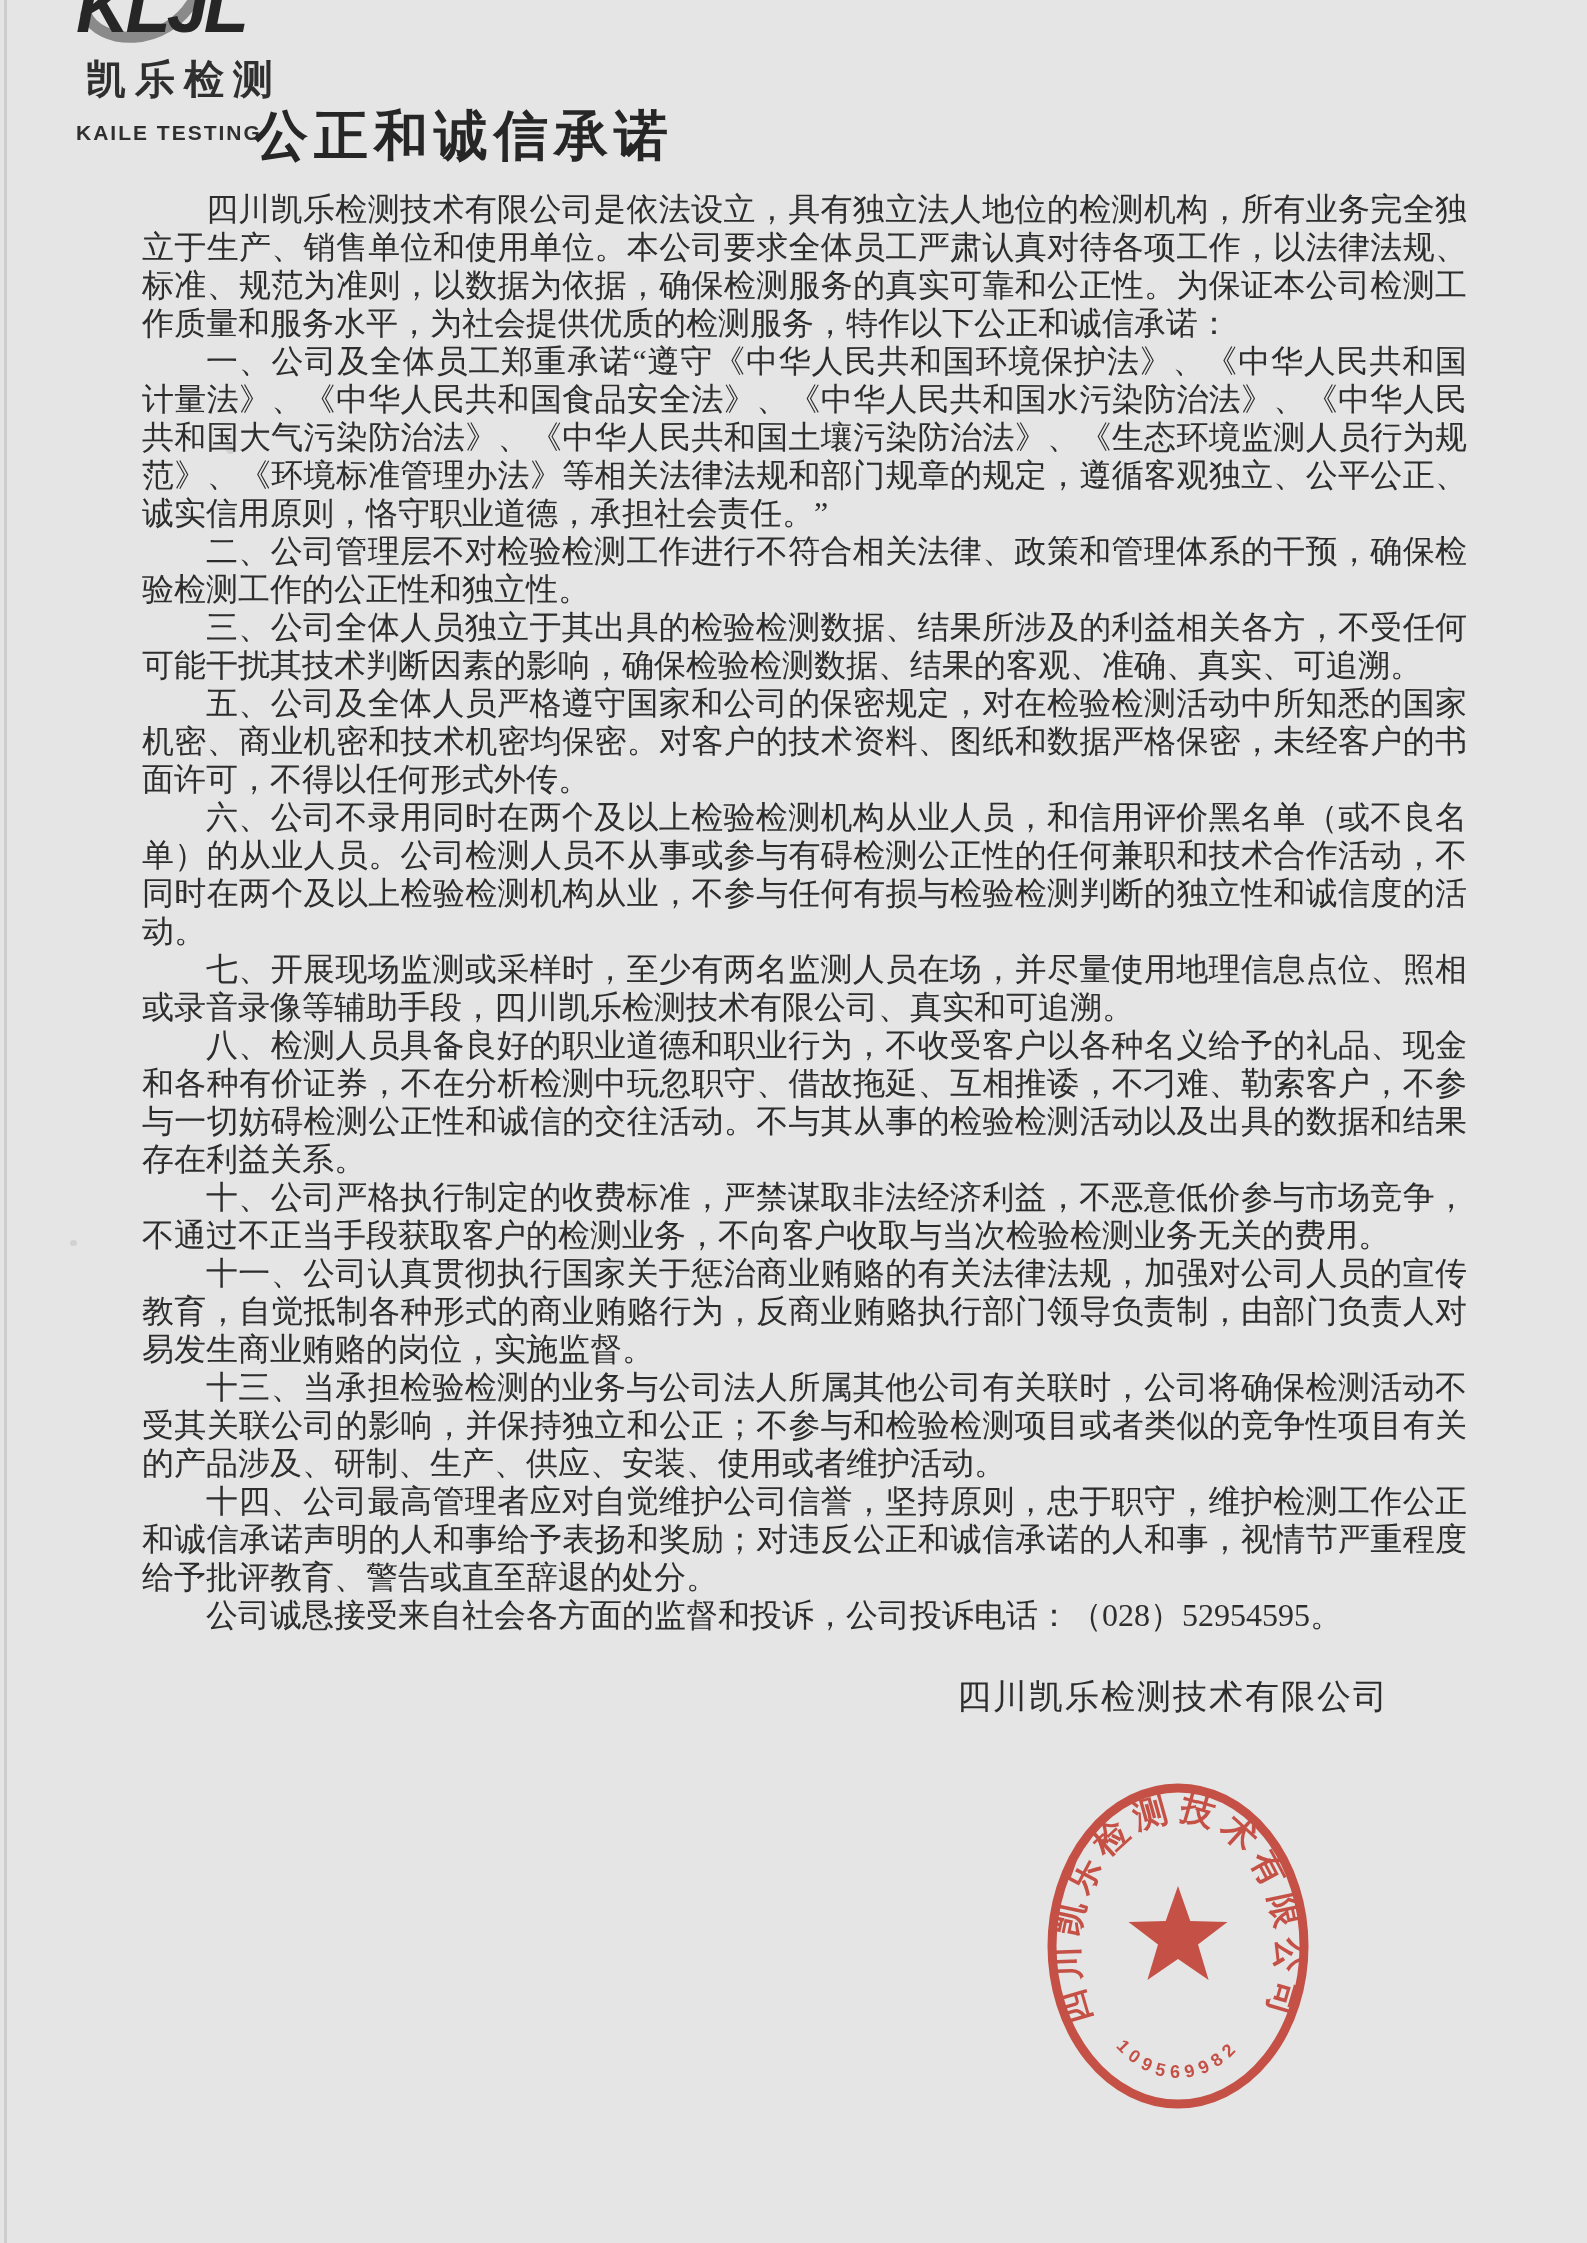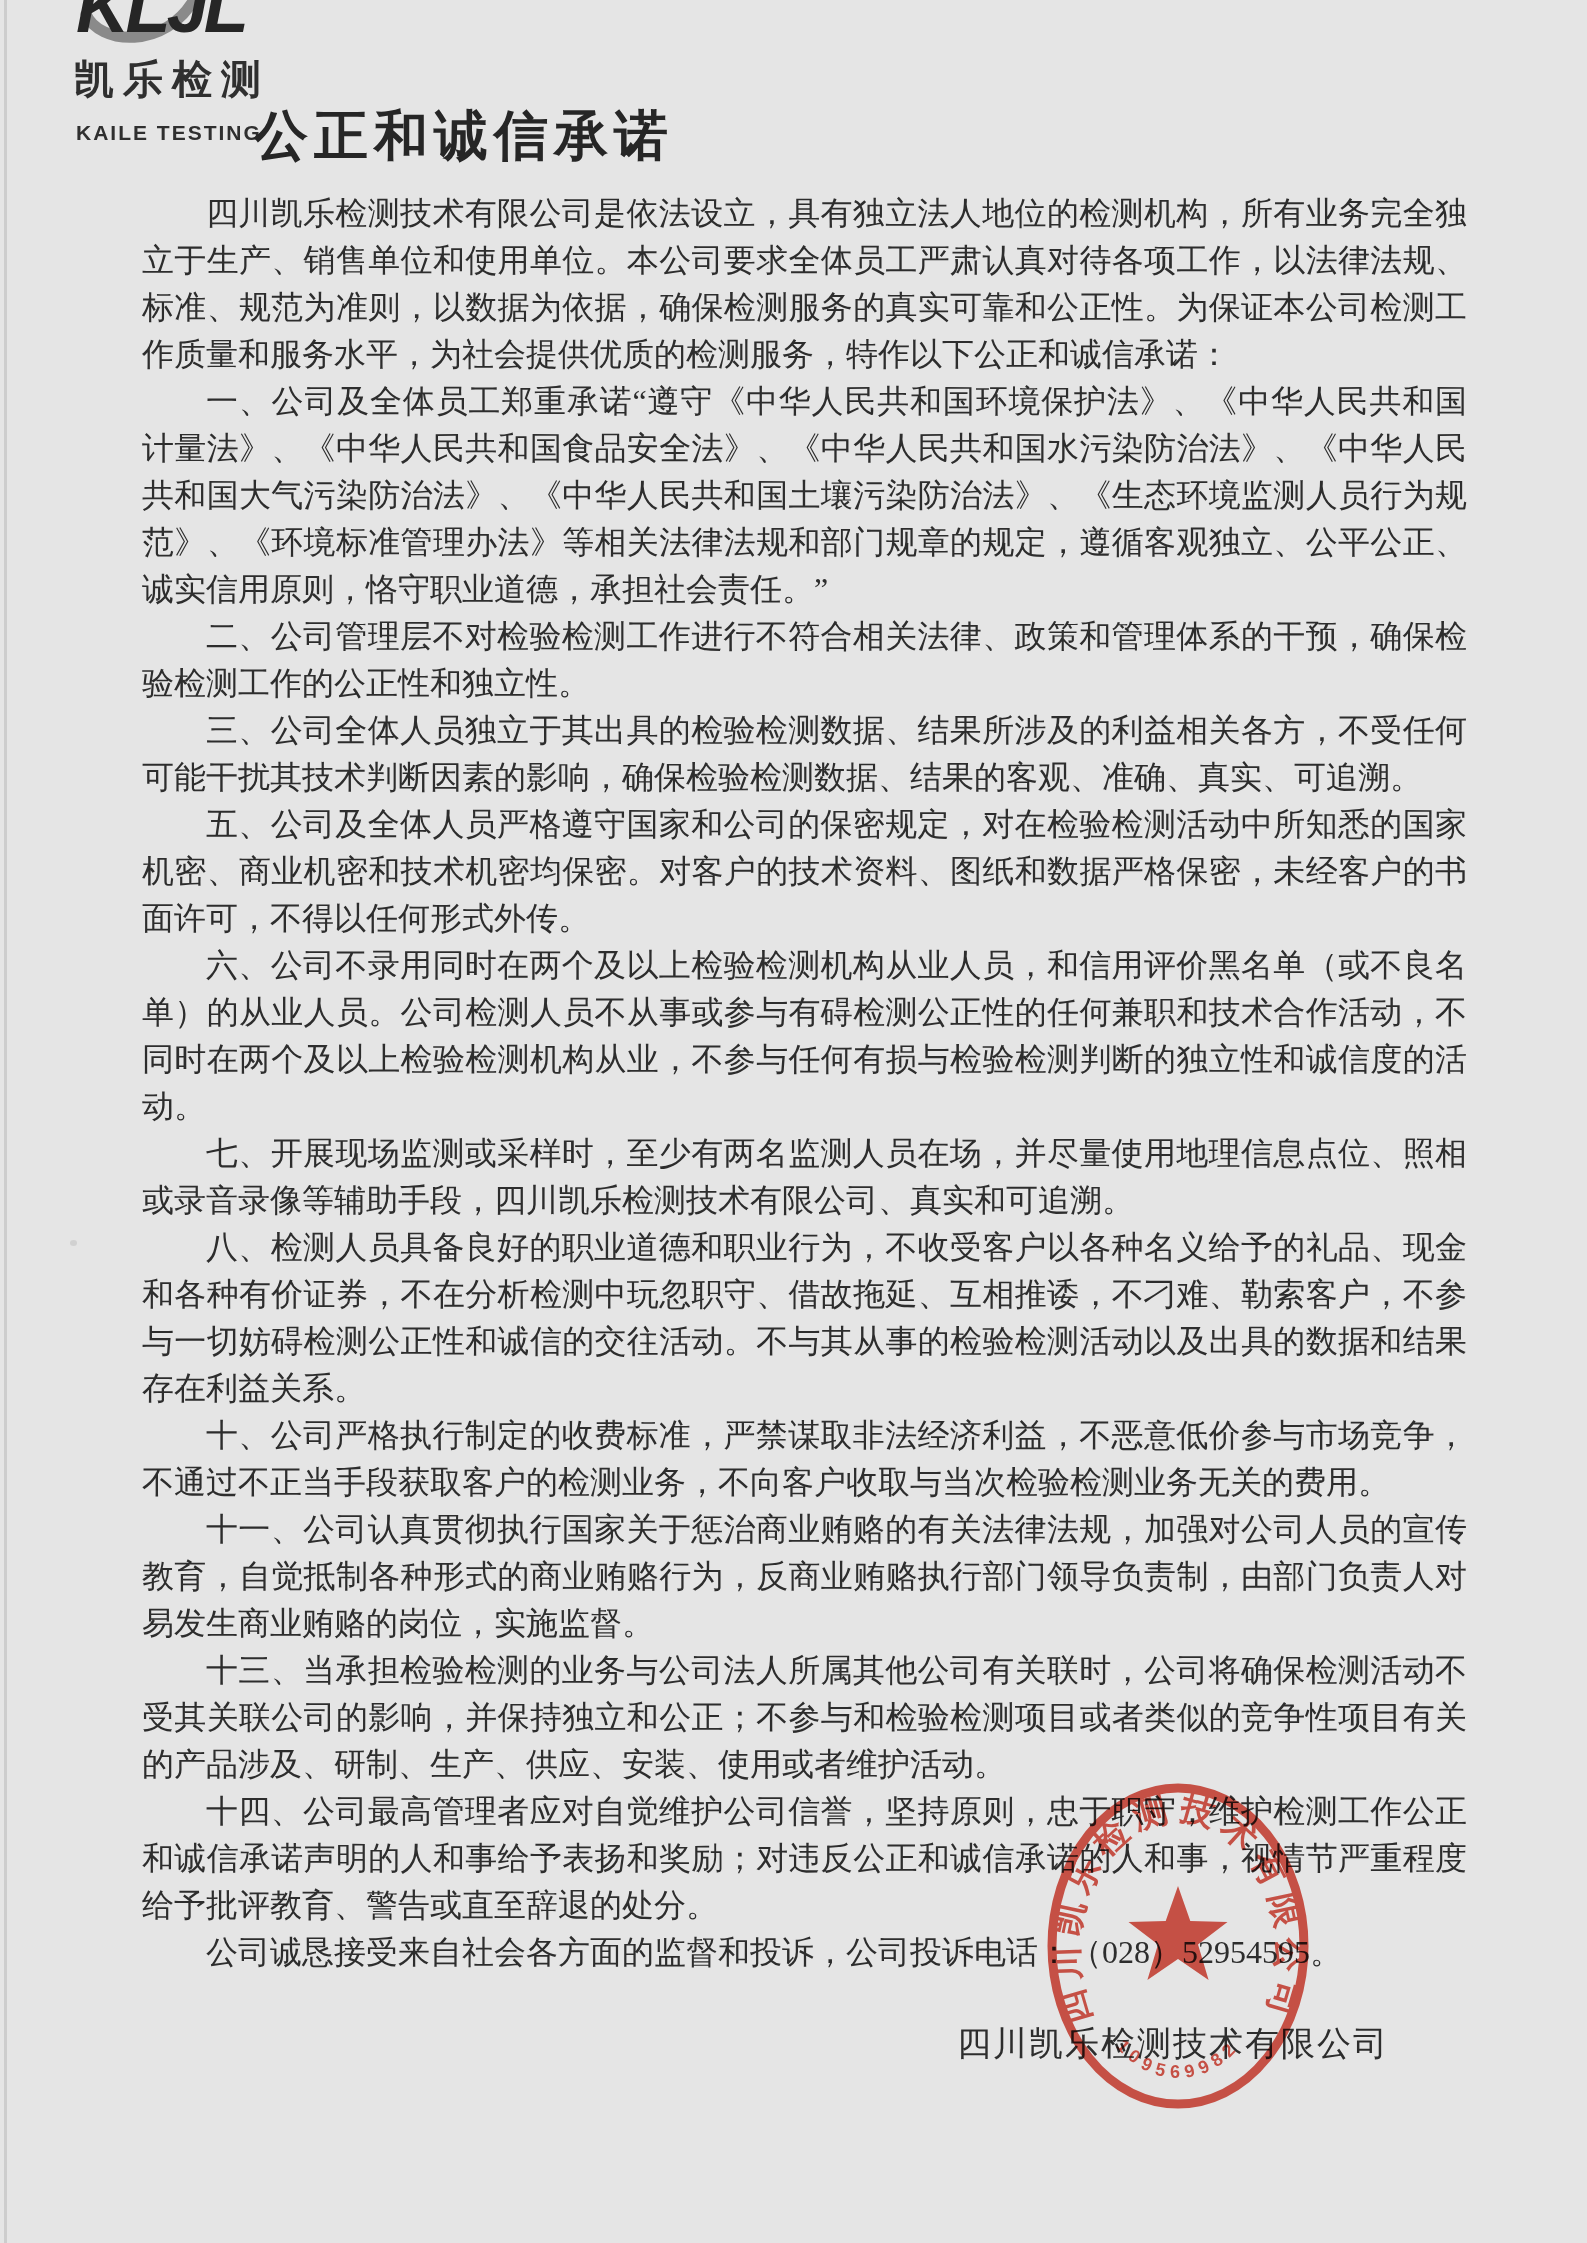--- a/index.html
+++ b/index.html
@@ -17,38 +17,38 @@
     background:#c4c4c4;opacity:.75;
   }
   .smudge{position:absolute;background:#b8b8b8;border-radius:50%;opacity:.45;}
 
   
   .logo{position:absolute;left:58px;top:-14px;width:200px;height:150px;}
   .logo-mark{display:block;}
   .logo-cn{
     font-family:Liberation Serif, serif;
     font-weight:bold;font-size:40px;letter-spacing:9px;
-    color:#2f2f2f;margin:2px 0 0 16px;white-space:nowrap;
+    color:#2f2f2f;margin:2px 0 0 28px;white-space:nowrap;
   }
   .logo-en{
     font-family:"Liberation Sans","DejaVu Sans",sans-serif;
     font-weight:bold;font-size:21px;letter-spacing:2px;
     color:#2f2f2f;margin:14px 0 0 18px;white-space:nowrap;
   }
 
   .title{
     position:absolute;left:142px;top:100px;width:1325px;
     text-align:left;text-indent:112px;
     font-size:54px;font-weight:bold;letter-spacing:6px;
     color:#262626;white-space:nowrap;
   }
 
   .content{
     position:absolute;left:142px;top:190px;width:1325px;
-    font-size:32px;line-height:47px;
+    font-size:32px;line-height:38px;
     text-align:justify;
   }
   .content p{margin:0;text-indent:2em;}
 
   .signature{
     margin-top:44px;
     text-align:right;
     padding-right:78px;
     font-size:34px;
     letter-spacing:2px;

